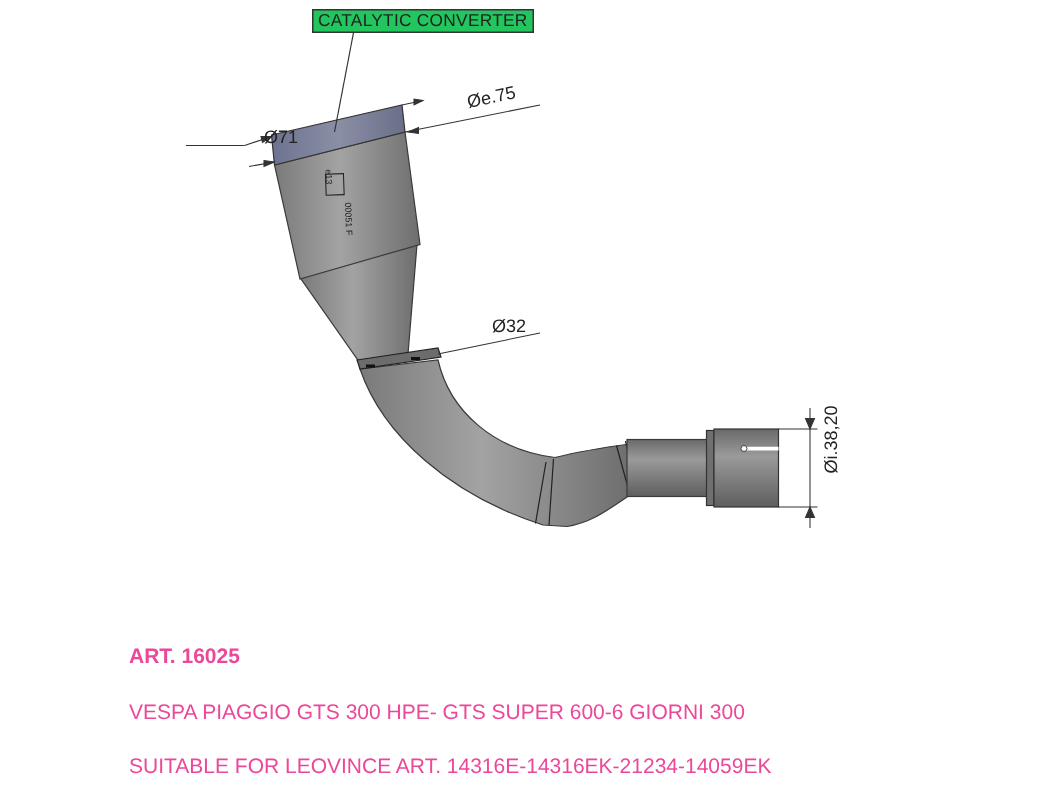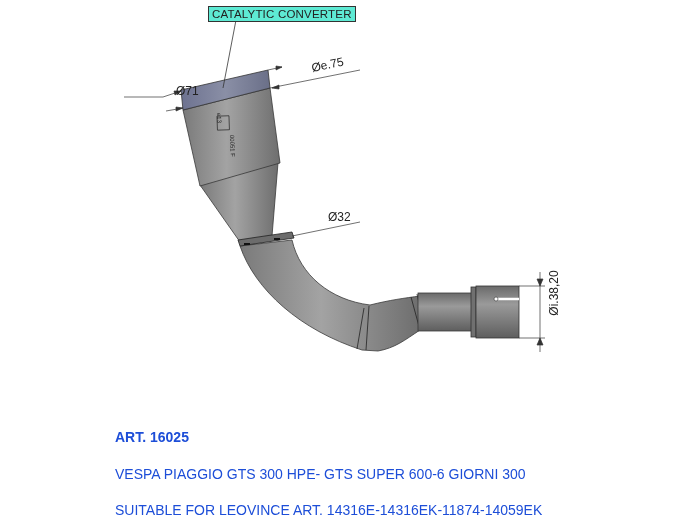--- a/index.html
+++ b/index.html
@@ -1,24 +1,24 @@
 <!DOCTYPE html>
 <html><head>
   <meta charset="utf-8">
   <style>
     html, body { margin:0; padding:0; background:#ffffff; }
     body { width:700px; height:525px; position:relative; overflow:hidden; font-family:"Liberation Sans", sans-serif; }
     .drawing { position:absolute; left:0; top:0; width:700px; height:525px; }
-    .callout { position:absolute; left:208px; top:6px; border:1px solid #333; padding:0 3px; font-size:11.5px; line-height:14px; color:#222; background:#5eead4; white-space:nowrap; letter-spacing:0.2px; }
+    .callout { position:absolute; left:208px; top:6px; border:1px solid #333; padding:0 3px; font-size:11.5px; line-height:14px; color:#222; background:#22c55e; white-space:nowrap; letter-spacing:0.2px; }
     .dim { position:absolute; font-size:12px; color:#222; white-space:nowrap; }
     .dim-71 { left:128px; top:84px;margin-left:48px; }
     .dim-75 { left:313px; top:61px; transform:rotate(-12deg); transform-origin:left bottom; }
     .dim-32 { left:328px; top:210px; }
     .dim-38 { left:531px; top:286px; transform:rotate(-90deg); transform-origin:center; font-size:12px; }
-    .caption { position:absolute; left:115px; color:#1d4ed8; white-space:nowrap; }
+    .caption { position:absolute; left:86px; color:#ec4899; white-space:nowrap; }
     .art { top:429px; font-size:14px; font-weight:bold; }
     .model { top:466px; font-size:14px; }
     .suit { top:502px; font-size:14px; }
   </style>
 </head>
 <body>
 
 <svg class="drawing" viewBox="0 0 700 525" xmlns="http://www.w3.org/2000/svg">
   <defs>
     <linearGradient id="bodyGrad" x1="0" y1="0" x2="1" y2="0">
@@ -99,13 +99,13 @@
 </svg>
 
 <div class="callout">CATALYTIC CONVERTER</div>
 <div class="dim dim-71">Ø71</div>
 <div class="dim dim-75">Øe.75</div>
 <div class="dim dim-32">Ø32</div>
 <div class="dim dim-38">Øi.38,20</div>
 
 <div class="caption art">ART. 16025</div>
 <div class="caption model">VESPA PIAGGIO GTS 300 HPE- GTS SUPER 600-6 GIORNI 300</div>
-<div class="caption suit">SUITABLE FOR LEOVINCE  ART. 14316E-14316EK-11874-14059EK</div>
+<div class="caption suit">SUITABLE FOR LEOVINCE  ART. 14316E-14316EK-21234-14059EK</div>
 
 </body></html>

